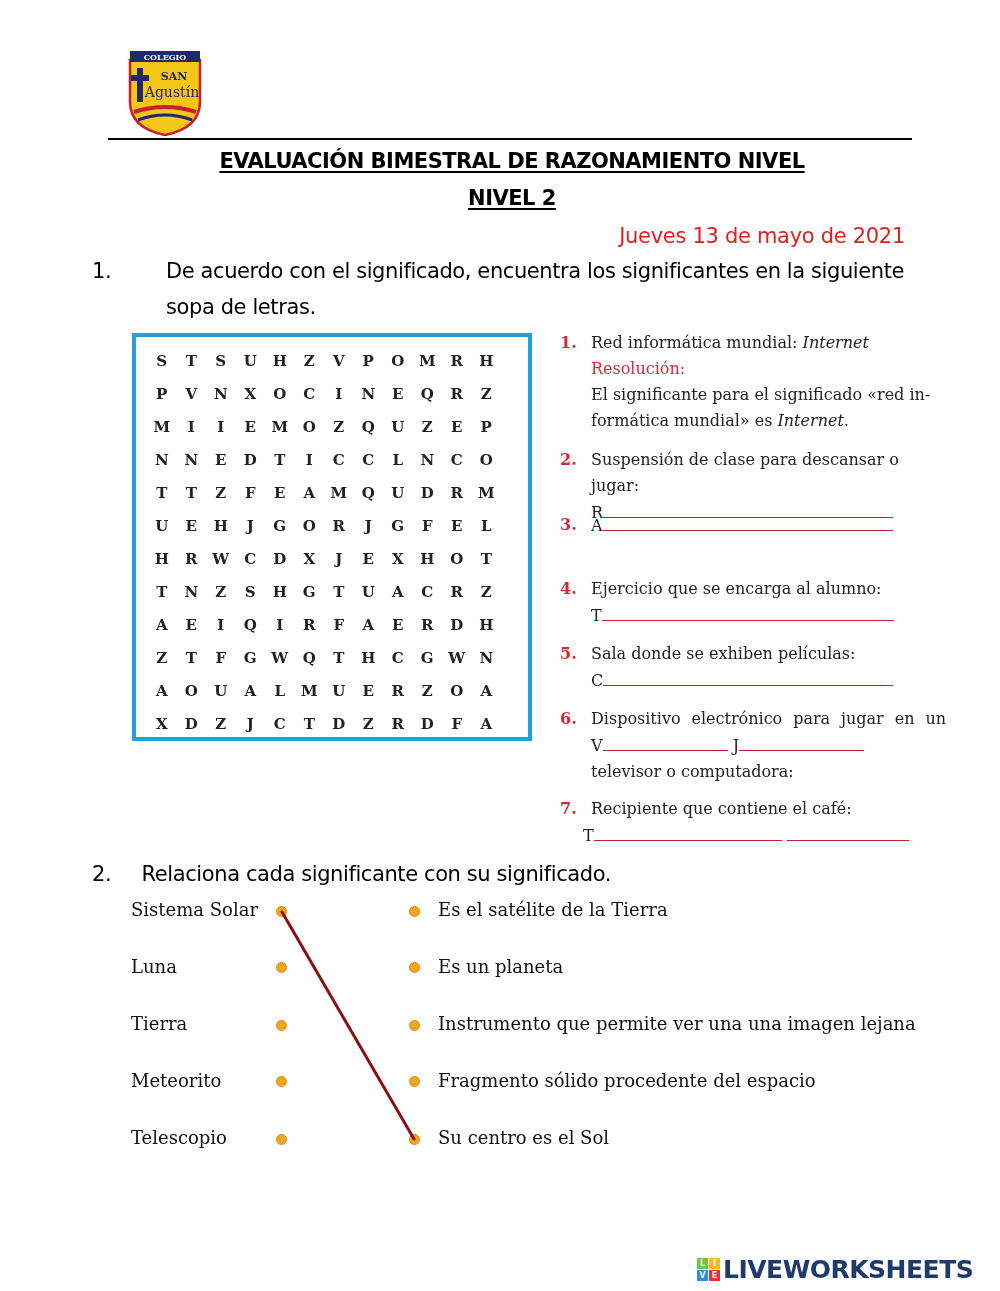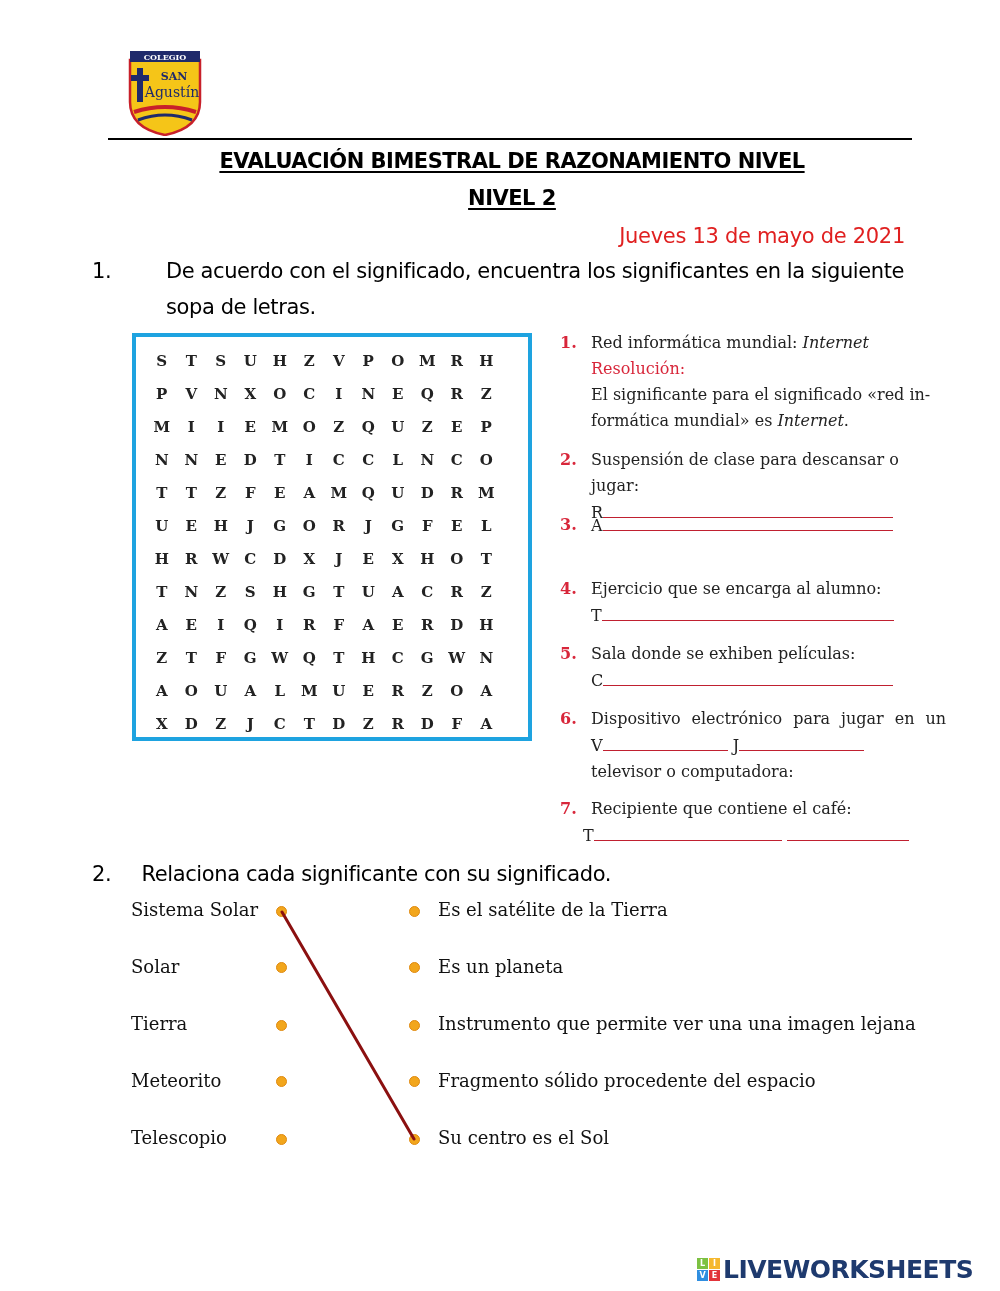--- a/index.html
+++ b/index.html
@@ -281,21 +281,21 @@
     </div>
   </div>
 </div>
 
 <div class="abs q q2">
   <span>2.</span>
   <span style="margin-left:24px">Relaciona cada significante con su significado.</span>
 </div>
 
 <div class="abs match left-term" style="top:899px">Sistema Solar</div>
-<div class="abs match left-term" style="top:956px">Solar</div>
+<div class="abs match left-term" style="top:956px">Luna</div>
 <div class="abs match left-term" style="top:1013px">Tierra</div>
 <div class="abs match left-term" style="top:1070px">Meteorito</div>
 <div class="abs match left-term" style="top:1127px">Telescopio</div>
 
 <div class="abs dot" style="left:276px; top:906px"></div>
 <div class="abs dot" style="left:276px; top:962px"></div>
 <div class="abs dot" style="left:276px; top:1020px"></div>
 <div class="abs dot" style="left:276px; top:1076px"></div>
 <div class="abs dot" style="left:276px; top:1134px"></div>
 

